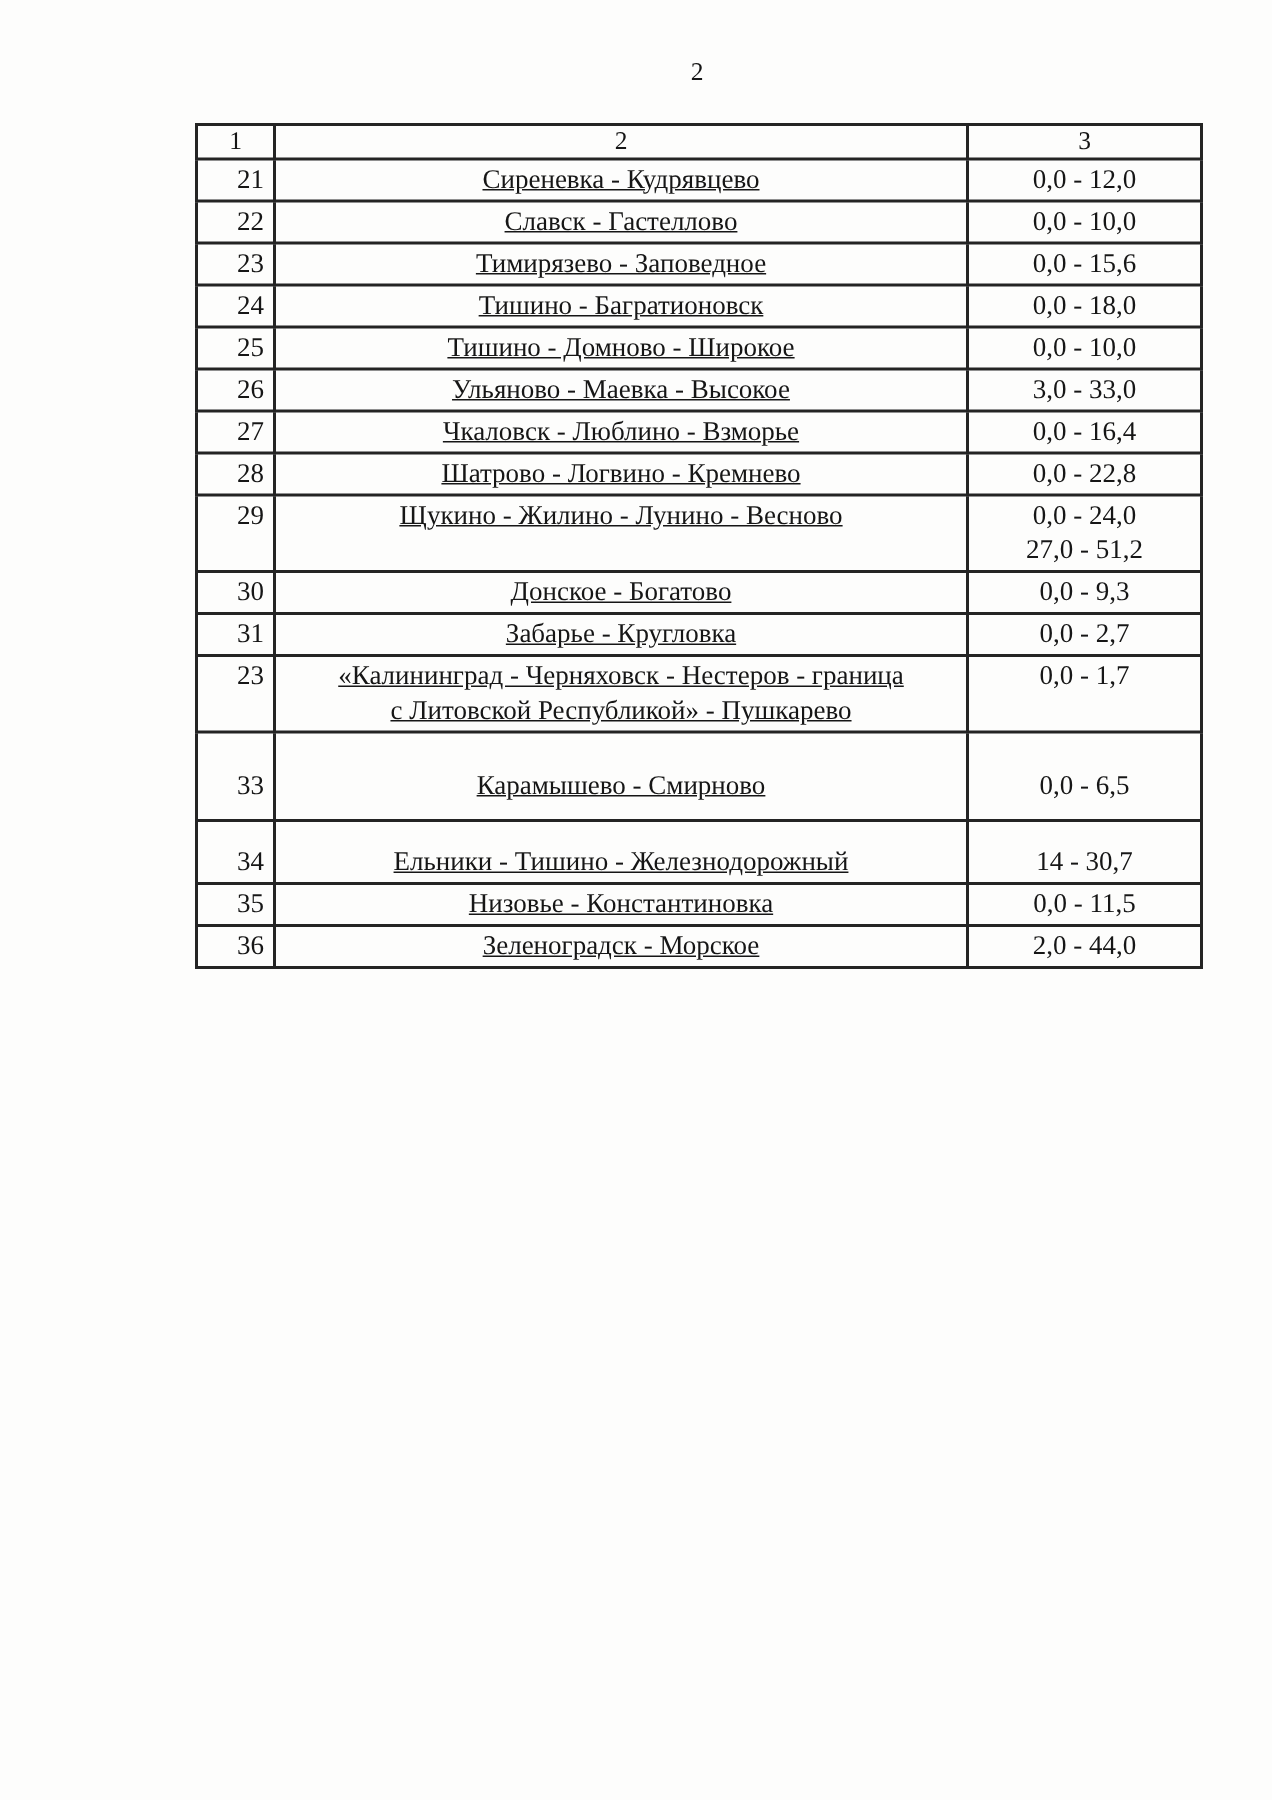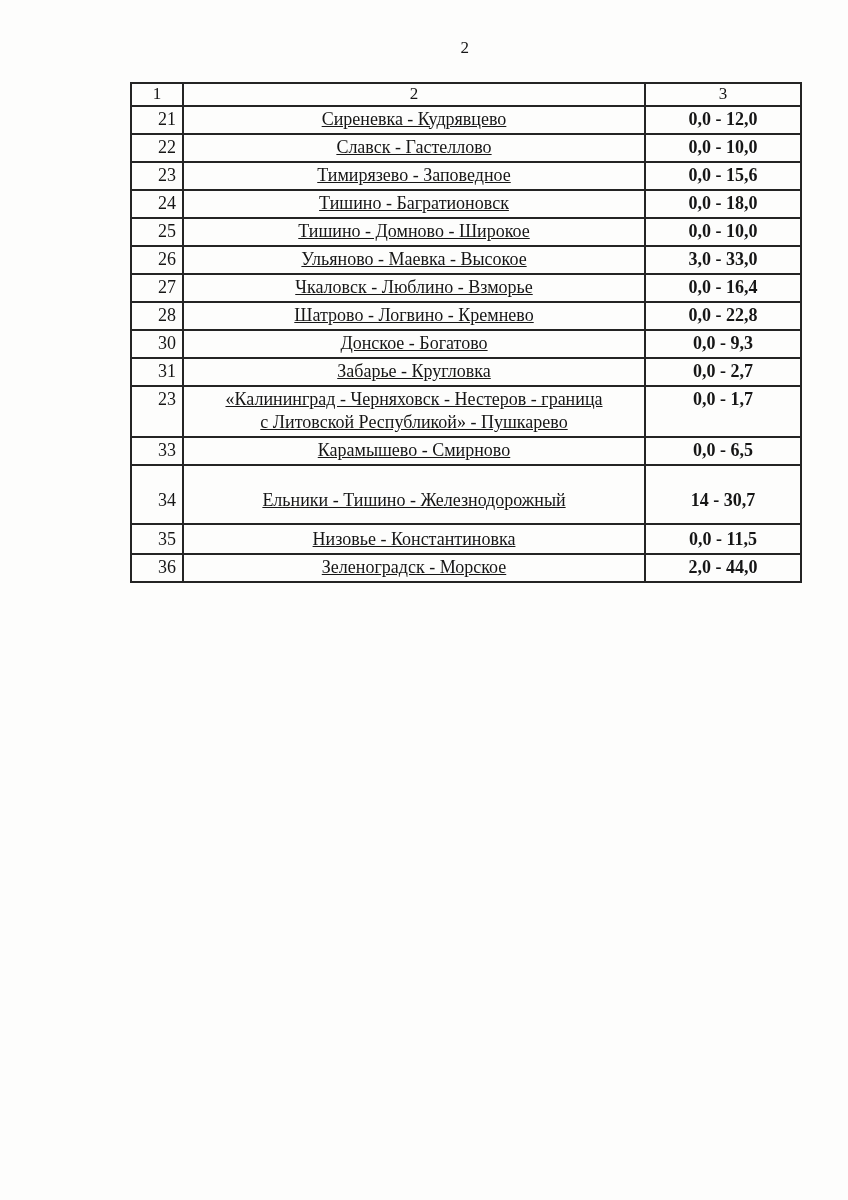--- a/index.html
+++ b/index.html
@@ -48,25 +48,25 @@
   }
   table.roads thead th {
     font-weight: normal;
     text-align: center;
     font-size: 17px;
     padding: 0 0 1px 0;
     line-height: 1.15;
   }
   td.num { text-align: right; padding-left: 2px; padding-right: 2px; }
   td.name { text-align: center; padding-left: 12px; text-decoration: underline; }
-  td.km  { text-align: center; font-weight: bold; }
+  td.km  { text-align: center; }
   
   table.roads tbody tr:nth-child(13) td { padding-top: 23px; padding-bottom: 11px; }
   
-  table.roads tbody tr:nth-child(14) td { padding-top: 3px; margin-left: 23px; }
+  table.roads tbody tr:nth-child(14) td { padding-top: 15px; margin-left: 23px; }
 </style>
 </head>
 <body>
 
 <div class="page">
   <div class="content">
     <div class="page-number">2</div>
 
     <table class="roads">
       <colgroup>
@@ -116,20 +116,26 @@
           <td class="num">27</td>
           <td class="name">Чкаловск - Люблино - Взморье</td>
           <td class="km">0,0 - 16,4</td>
         </tr>
         <tr>
           <td class="num">28</td>
           <td class="name">Шатрово - Логвино - Кремнево</td>
           <td class="km">0,0 - 22,8</td>
         </tr>
         <tr>
+          <td class="num">29</td>
+          <td class="name">Щукино - Жилино - Лунино - Весново</td>
+          <td class="km">0,0 - 24,0
+27,0 - 51,2</td>
+        </tr>
+        <tr>
           <td class="num">30</td>
           <td class="name">Донское - Богатово</td>
           <td class="km">0,0 - 9,3</td>
         </tr>
         <tr>
           <td class="num">31</td>
           <td class="name">Забарье - Кругловка</td>
           <td class="km">0,0 - 2,7</td>
         </tr>
         <tr>

